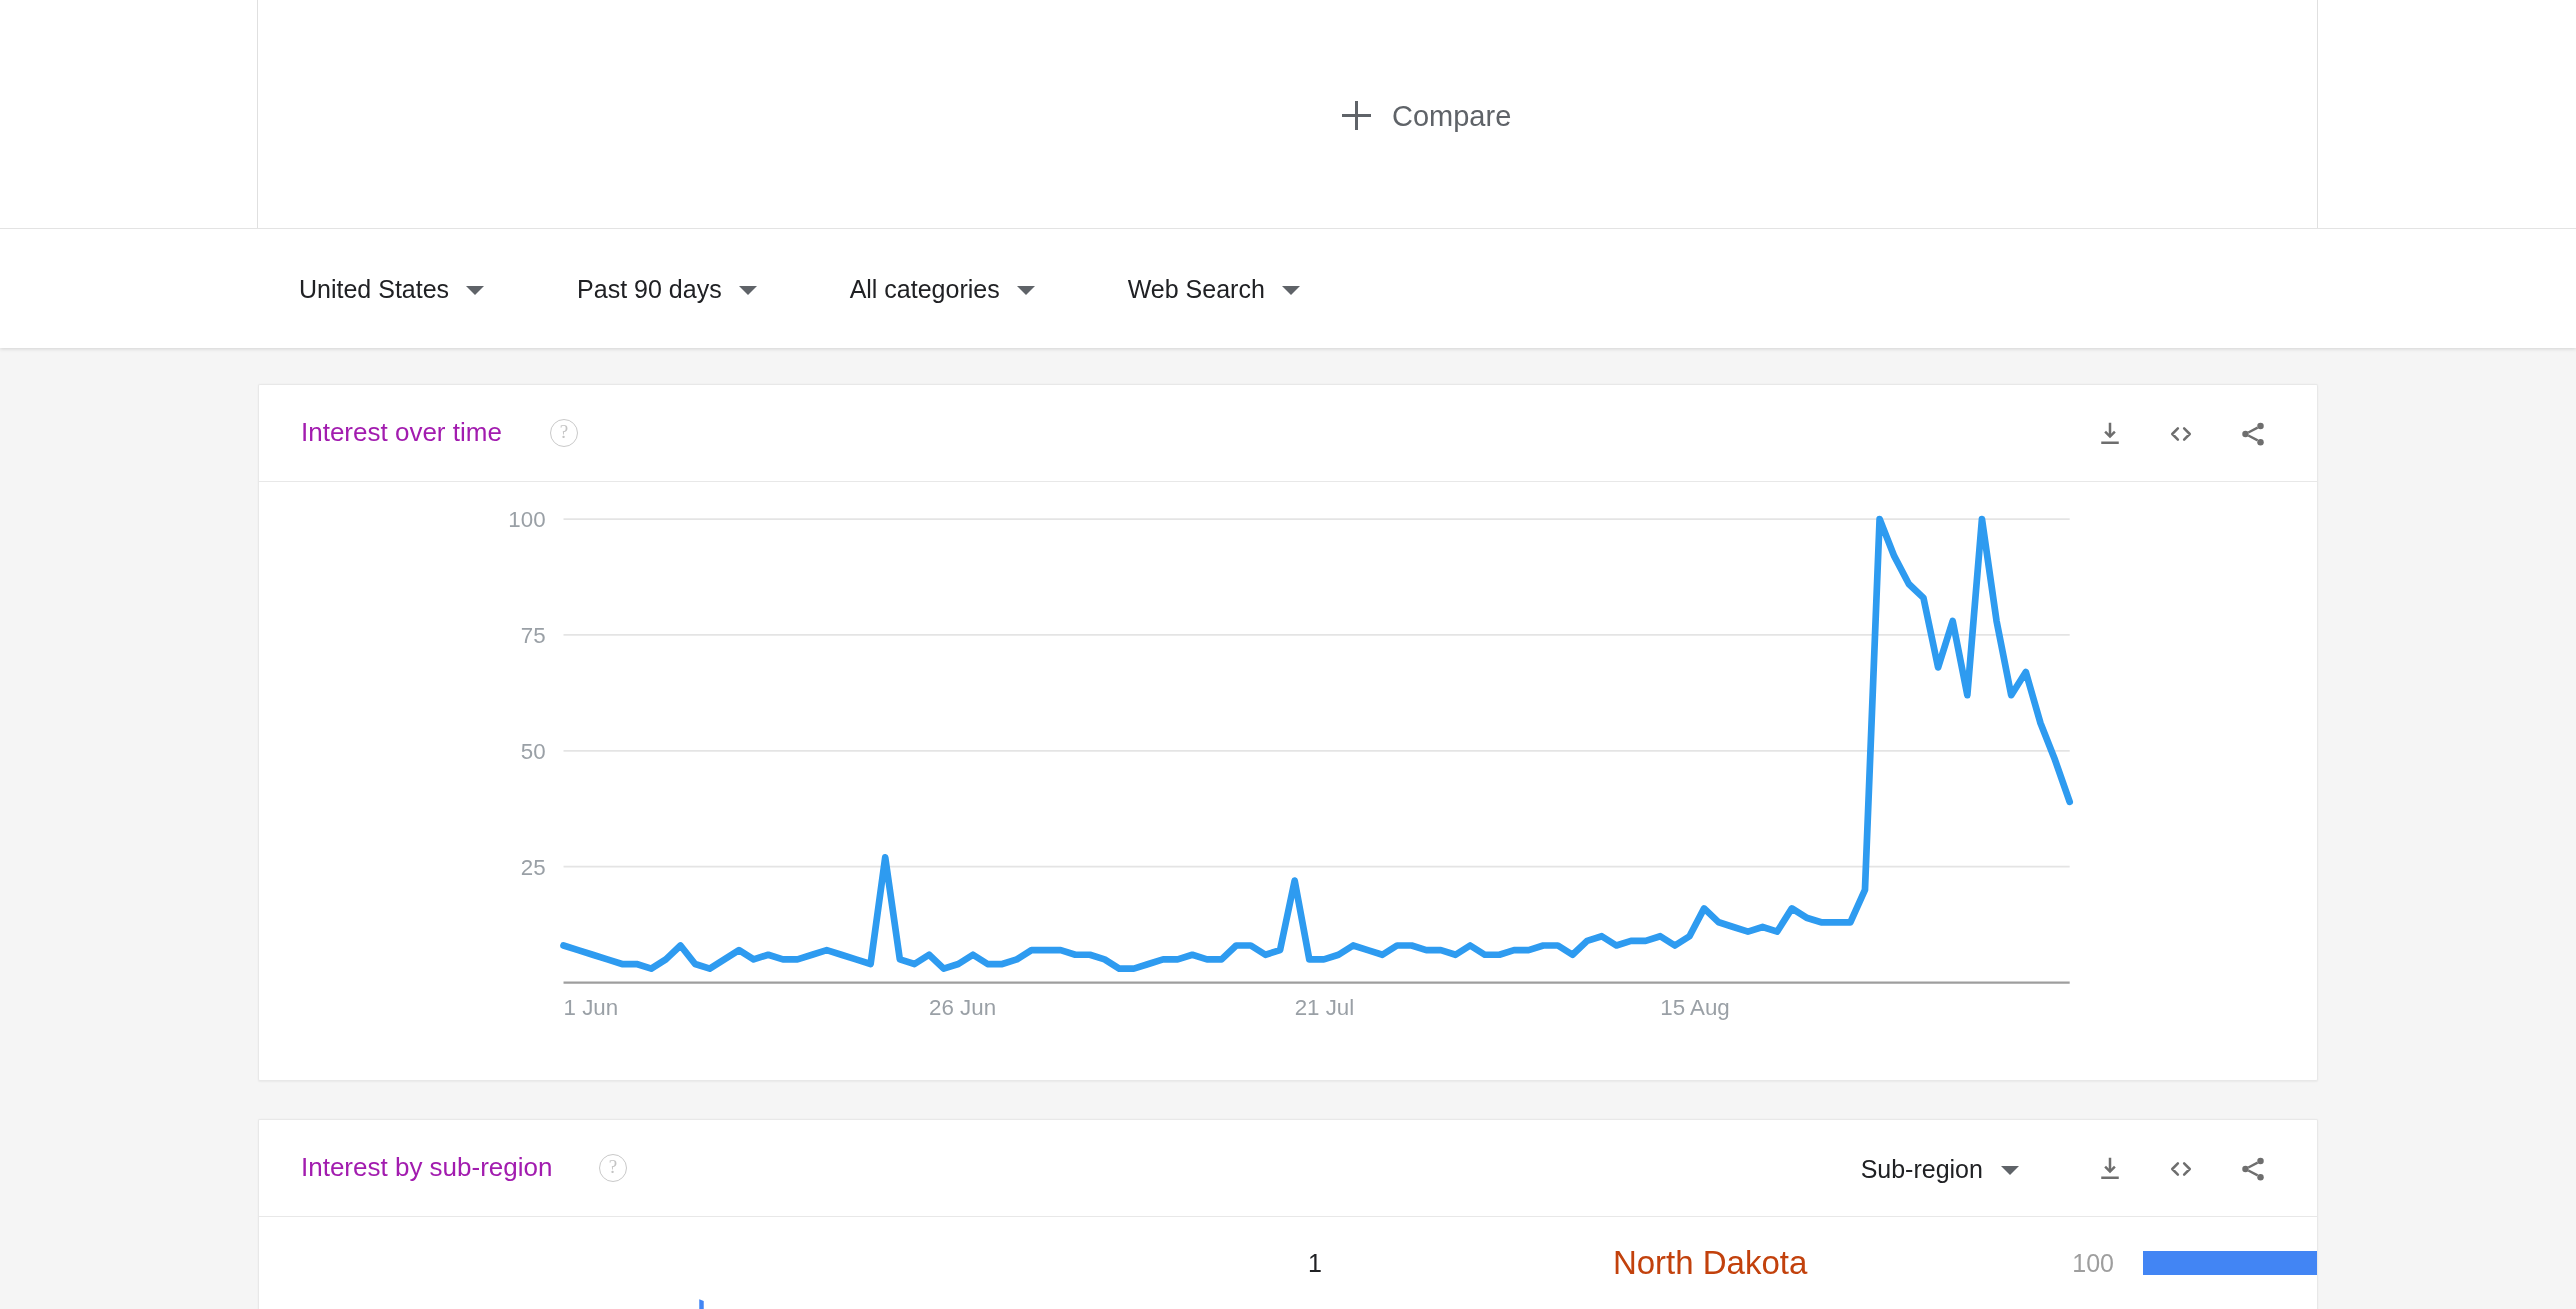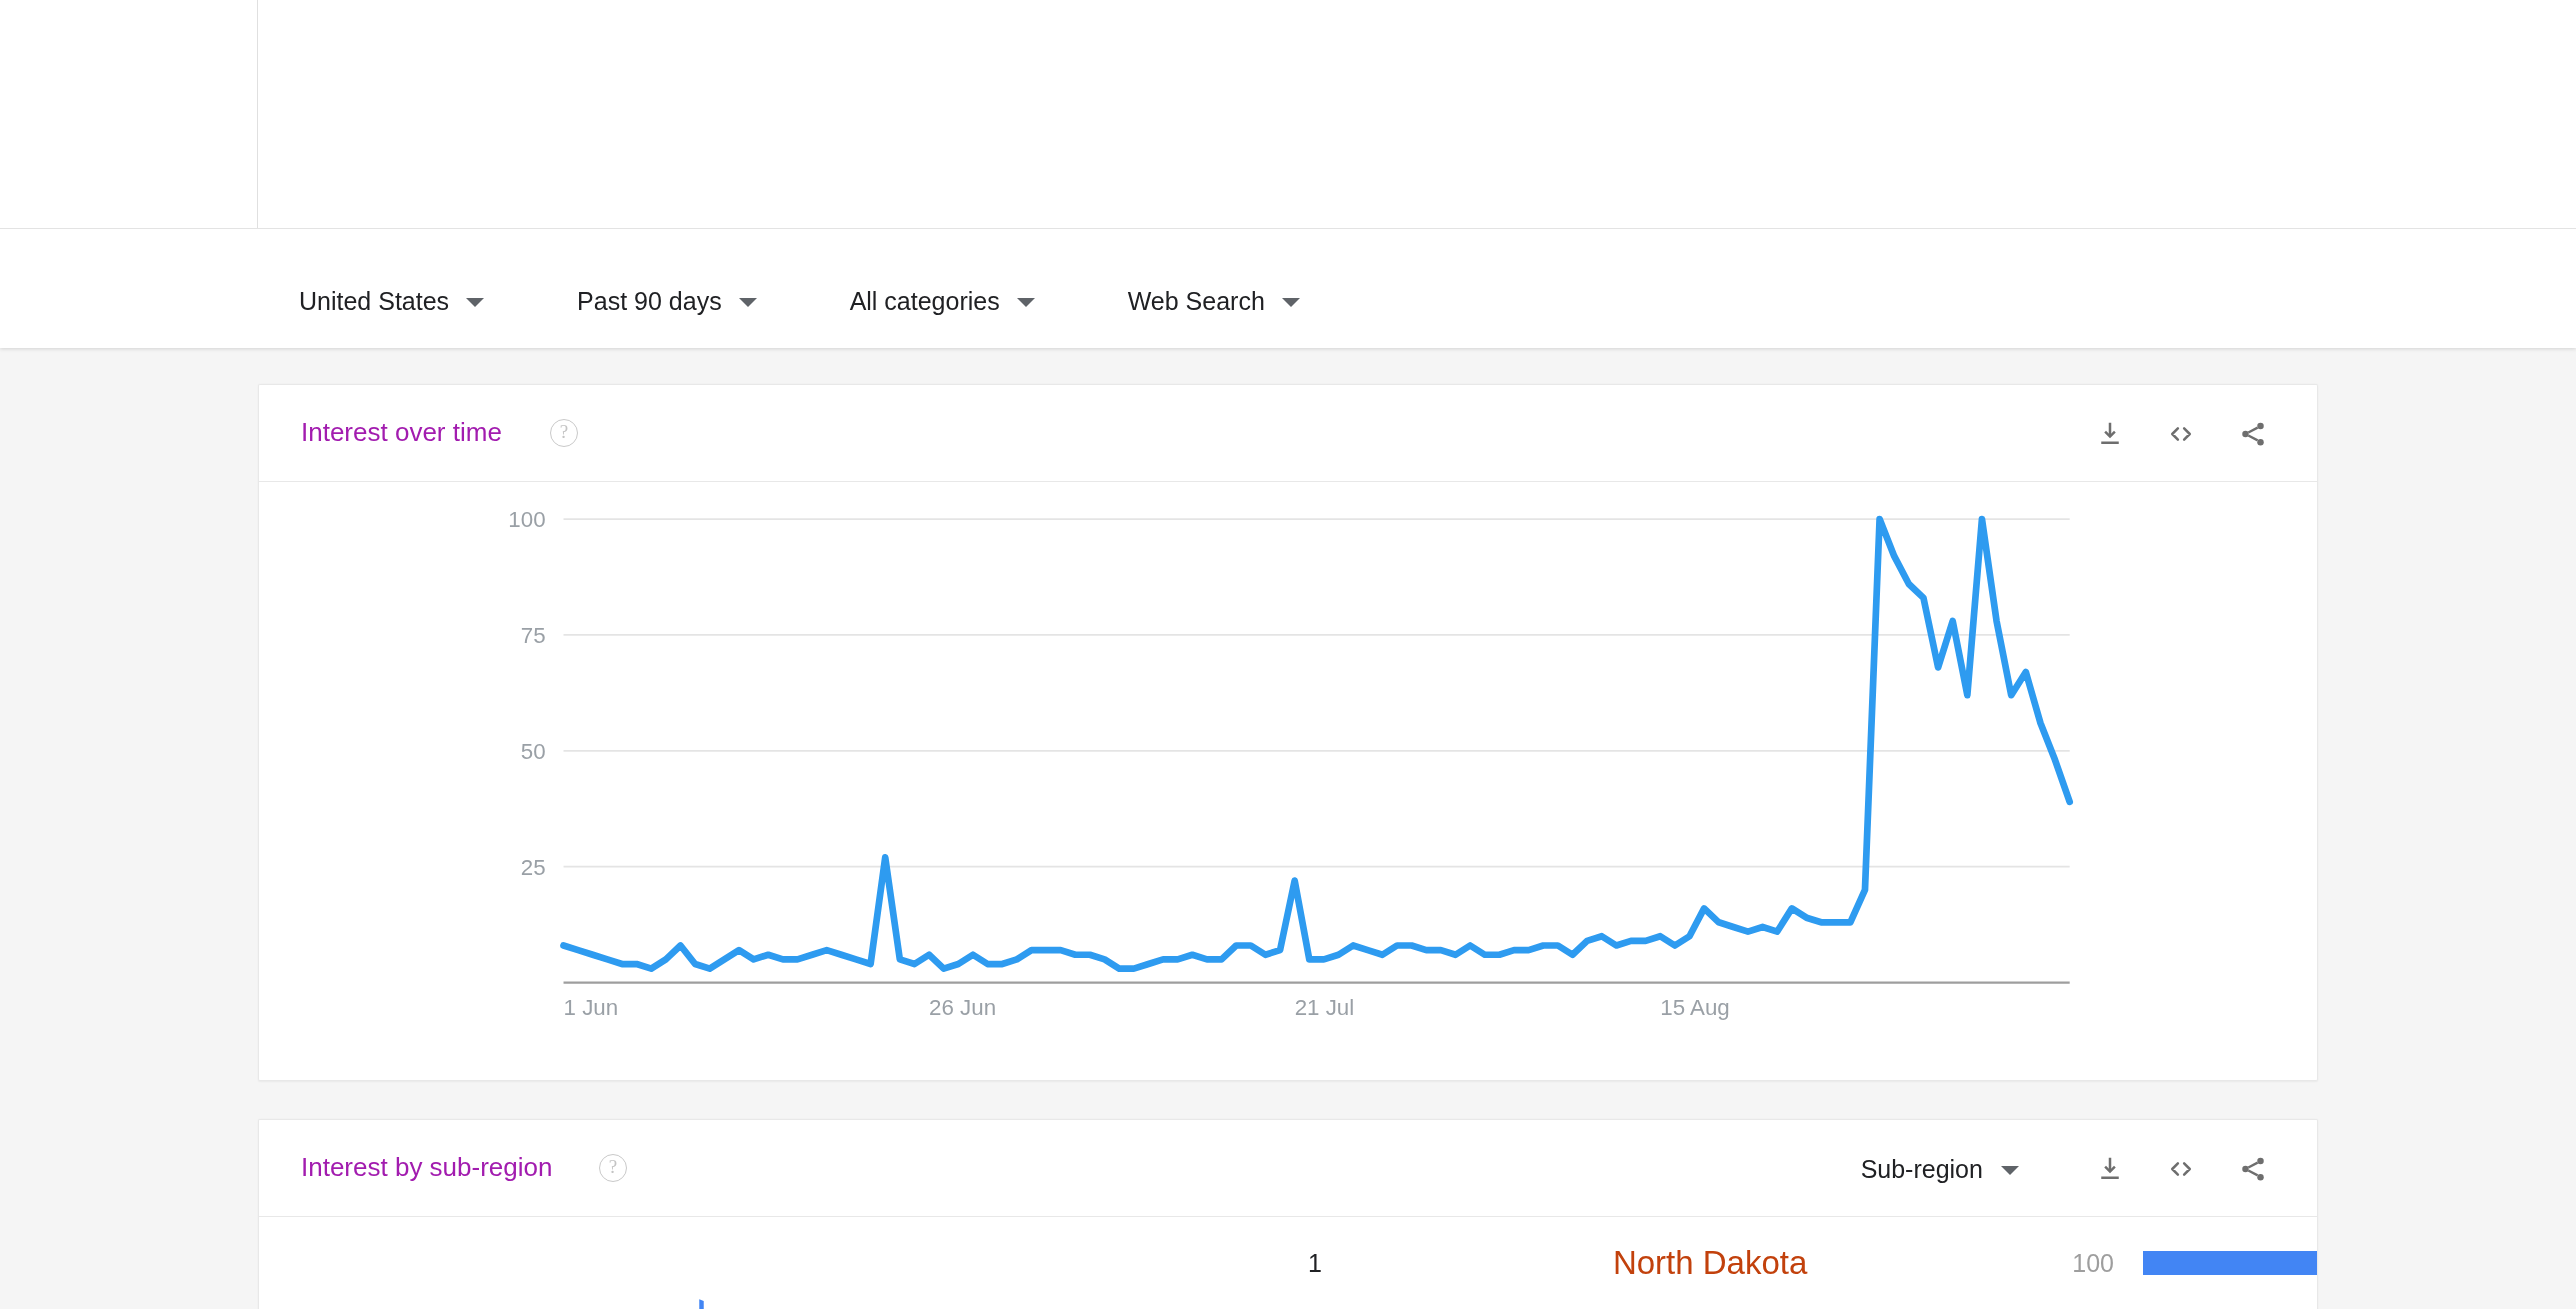--- a/index.html
+++ b/index.html
@@ -93,21 +93,21 @@
   .filter-bar {
     position: absolute;
     left: 0; top: 229px;
     width: 2576px; height: 119px;
     background: #ffffff;
     box-shadow: 0 1.8px 3.6px rgba(0,0,0,0.12);
     z-index: 4;
   }
   .filters {
     position: absolute;
-    left: 299px; top: 12px;
+    left: 299px; top: 0;
     height: 119px;
     display: flex;
   }
   .filter {
     display: flex;
     align-items: center;
     margin-right: 93px;
     cursor: pointer;
     white-space: nowrap;
   }
@@ -269,20 +269,24 @@
     background: #4285f4;
   }
 </style>
 </head>
 <body>
 
 <div class="term-bar">
   <div class="term-col-left"></div>
 
 
+  <div class="compare-cell">
+    <span class="compare-plus"></span>
+    <div class="compare-label">Compare</div>
+  </div>
 
   <div class="term-col-right"></div>
 </div>
 
 <div class="filter-bar">
   <div class="filters">
     <div class="filter">
       <span class="filter-text">United States</span>
       <span class="caret"></span>
     </div>

